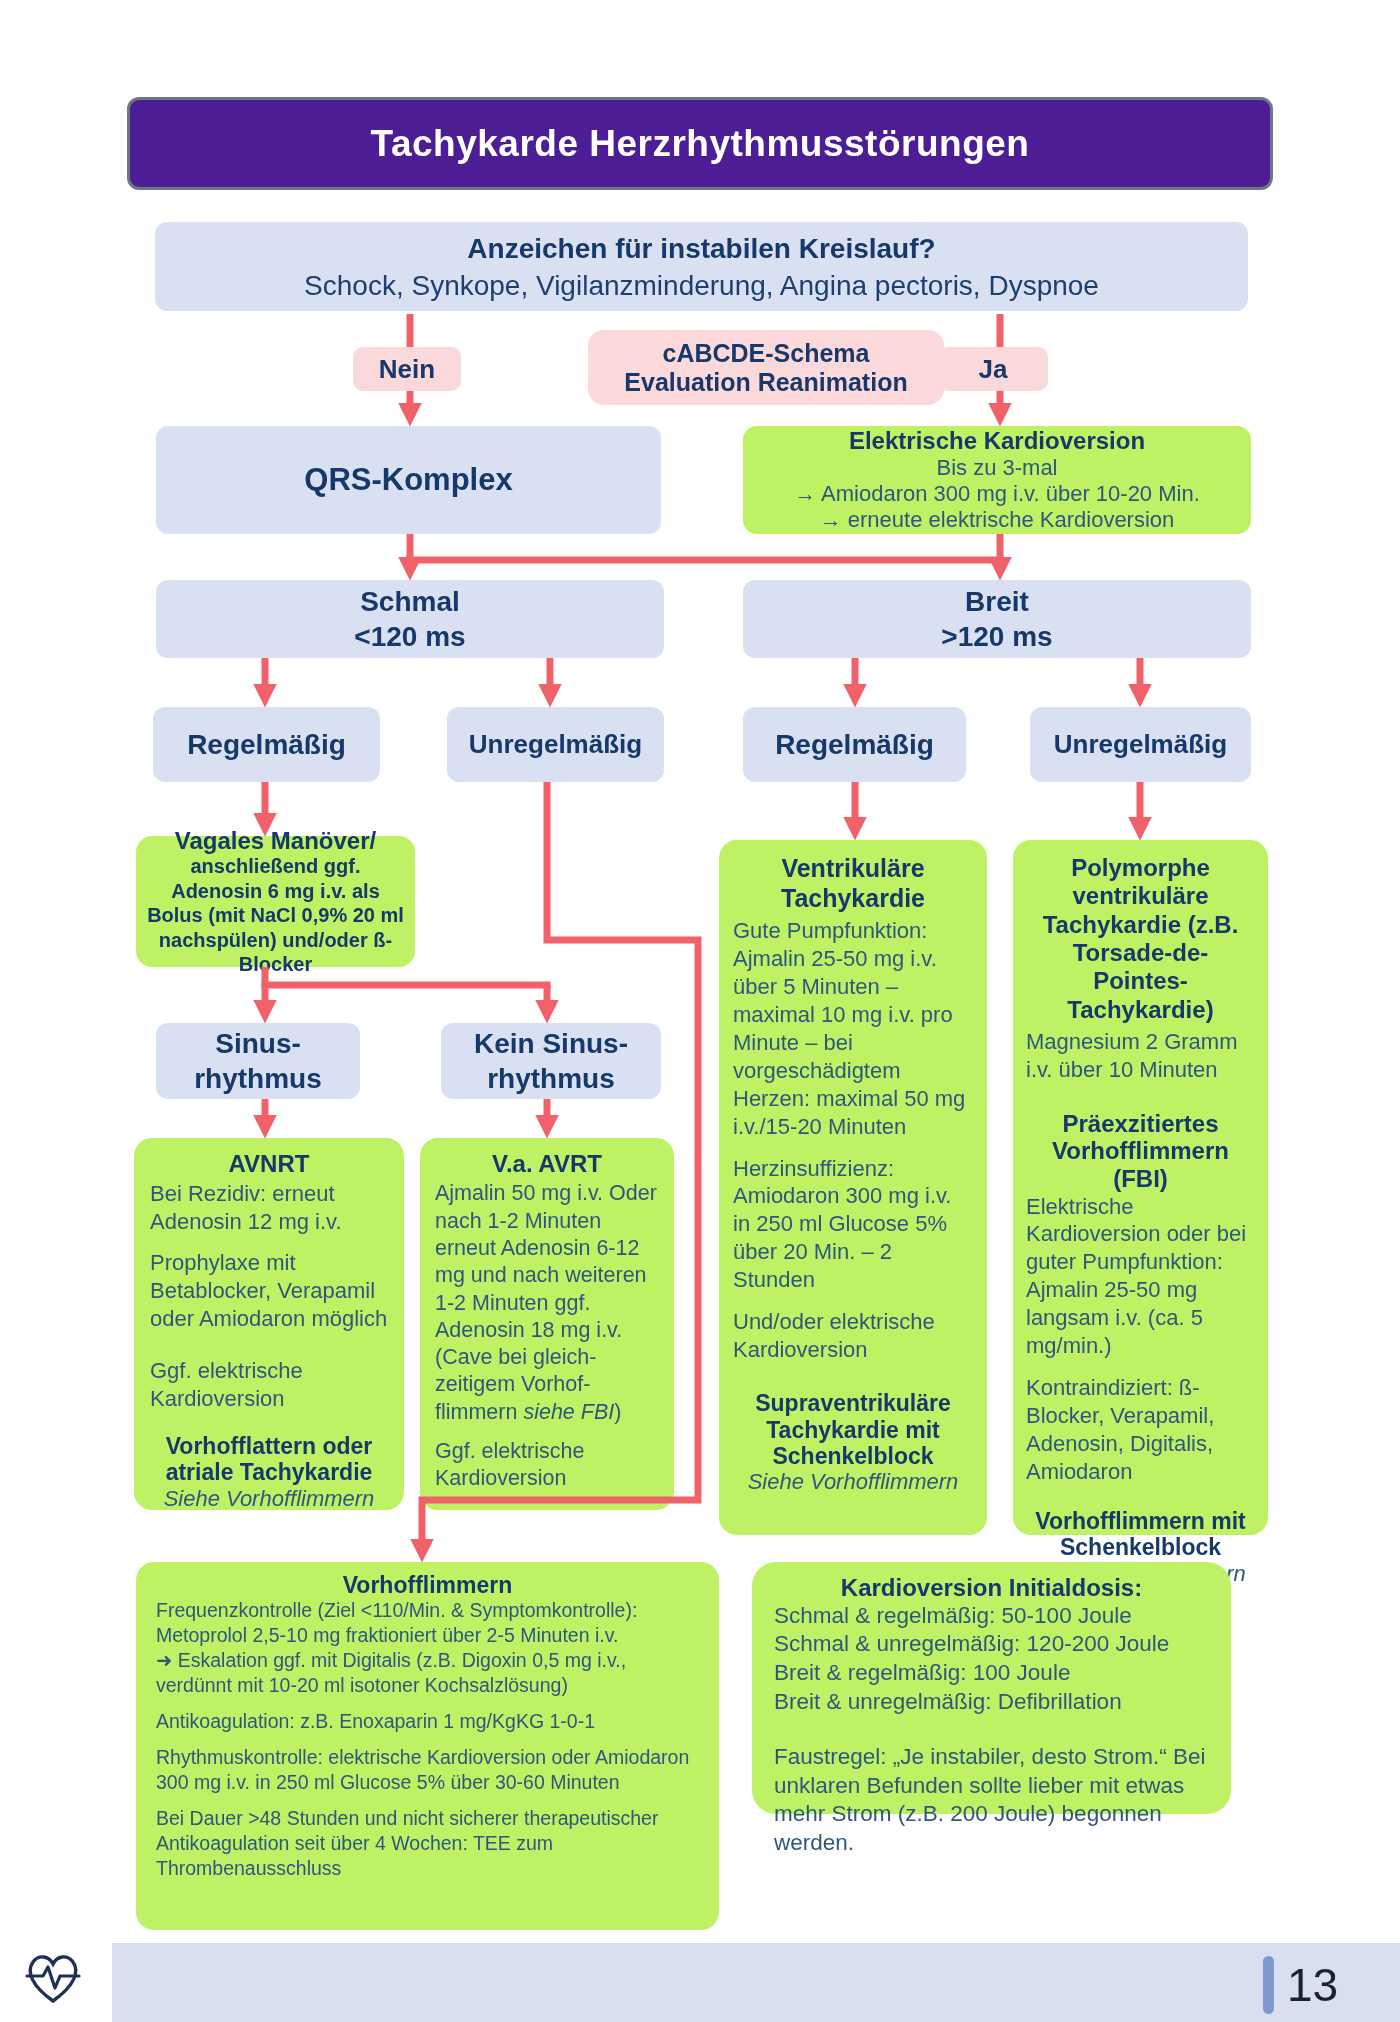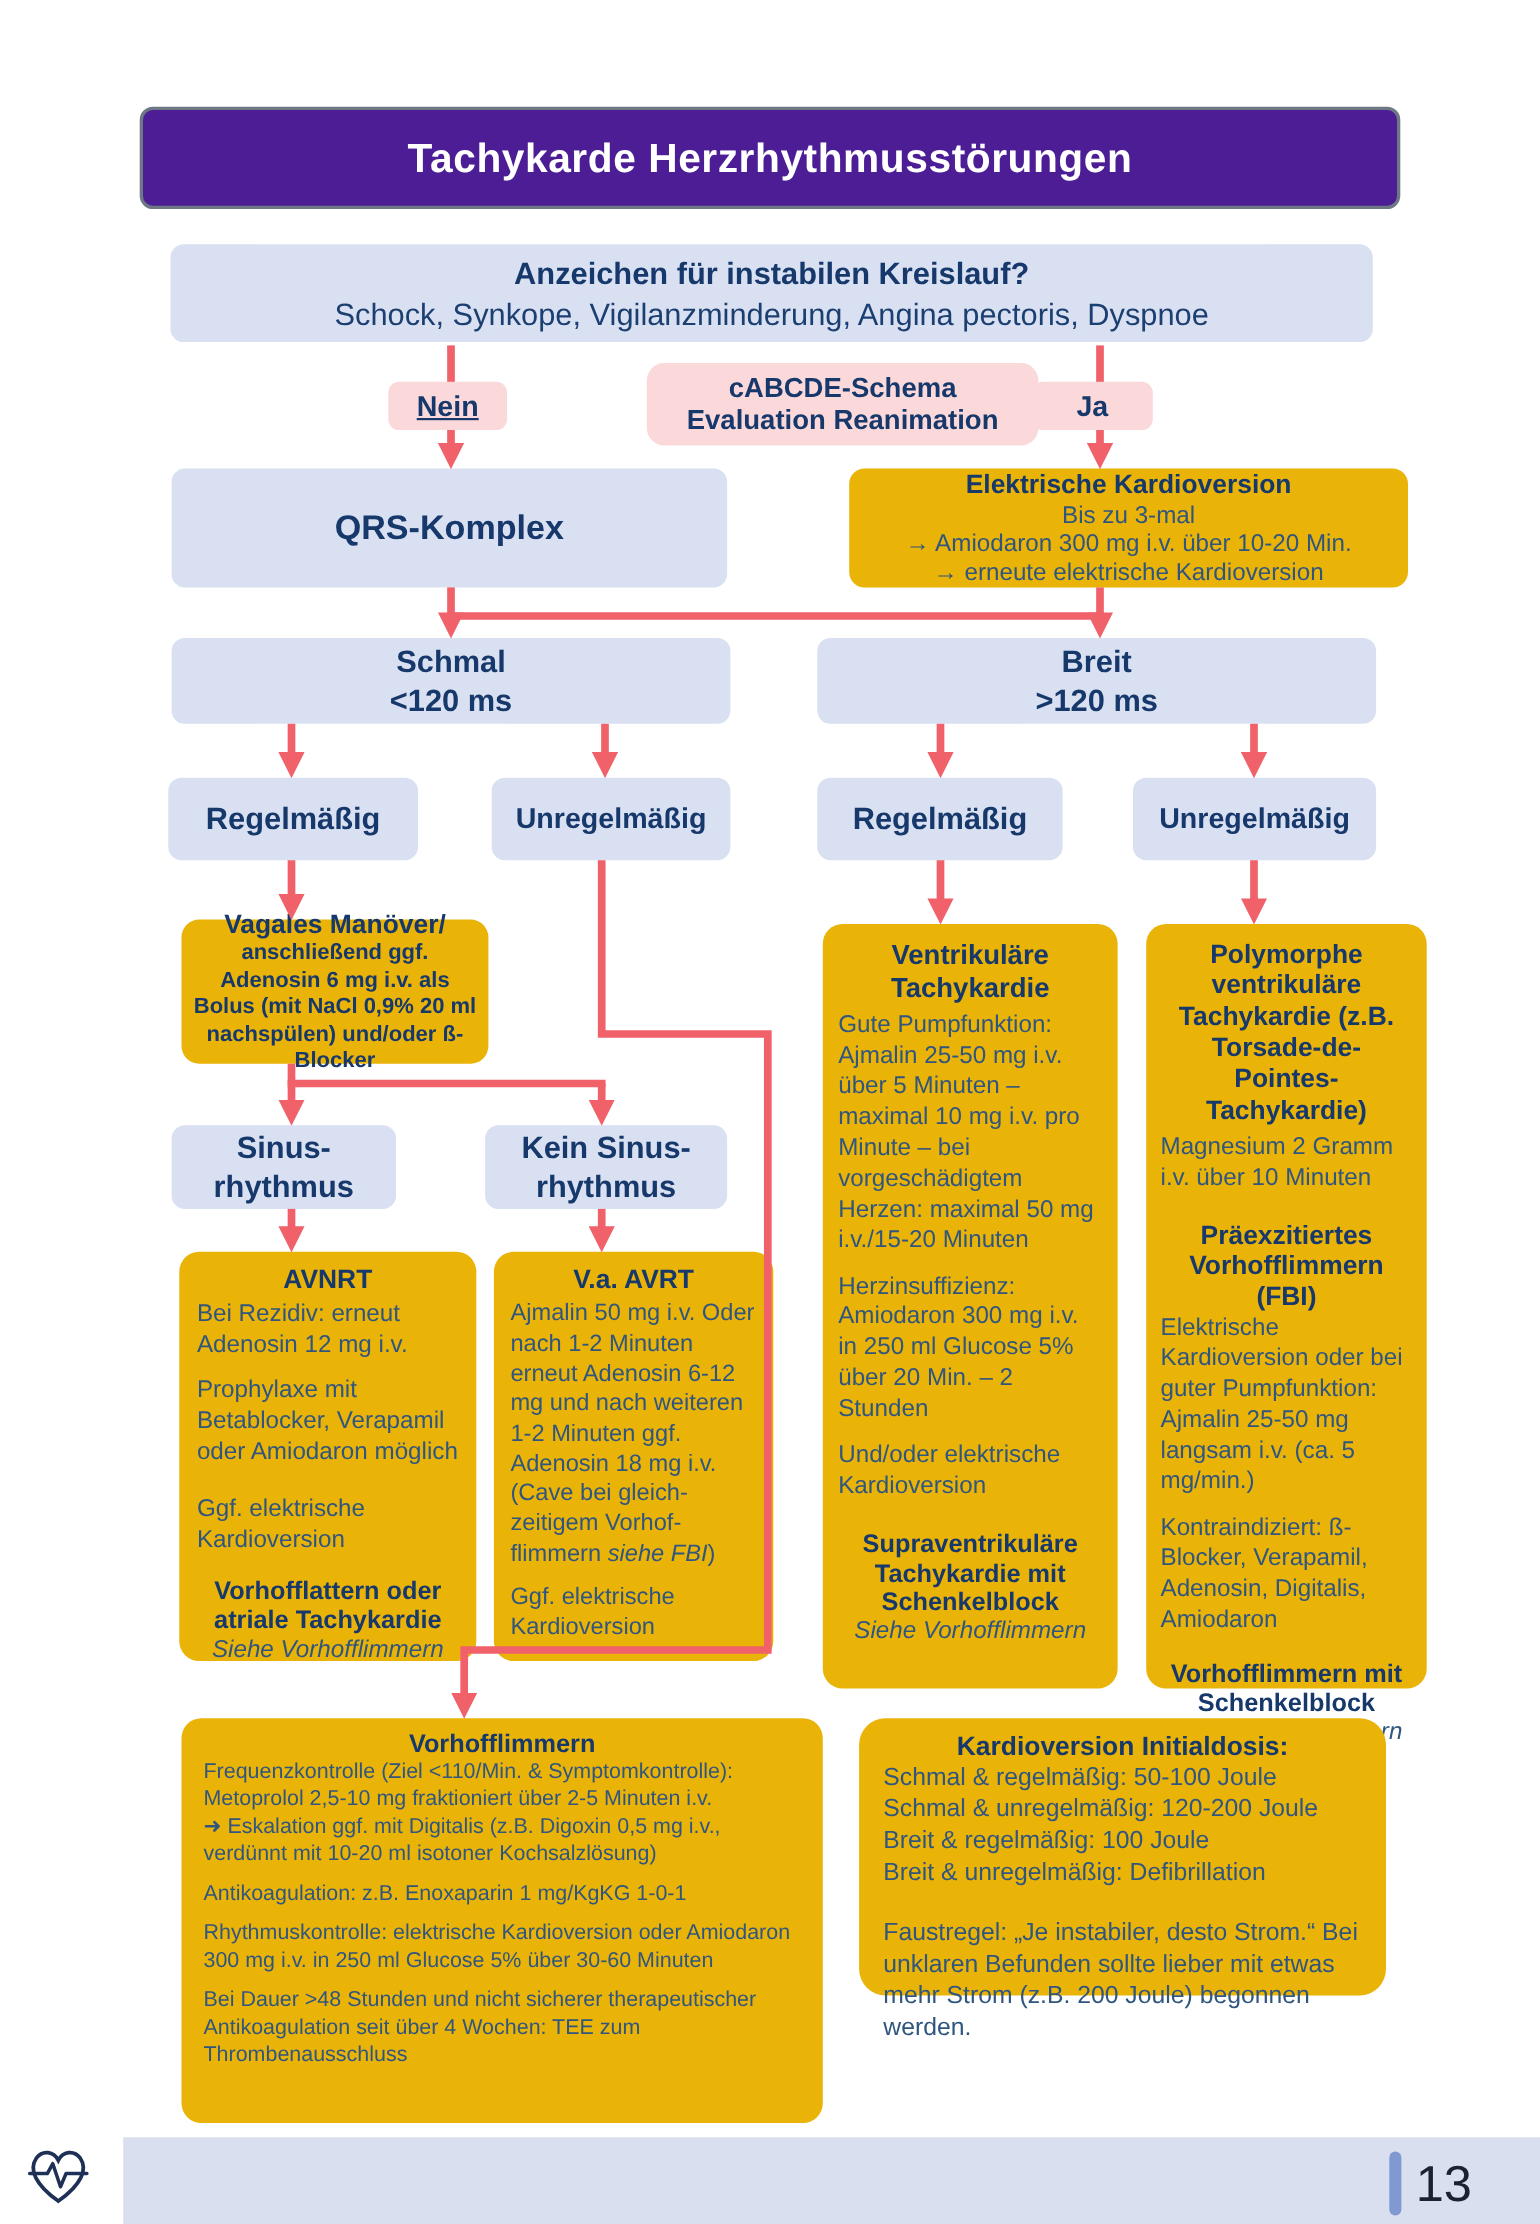--- a/index.html
+++ b/index.html
@@ -1,21 +1,21 @@
 <!DOCTYPE html>
 <html><head>
 <meta charset="utf-8">
 <style>
   html,body{margin:0;padding:0;background:#ffffff;}
   #page{position:relative;width:1400px;height:2022px;background:#ffffff;overflow:hidden;
         font-family:"Liberation Sans","DejaVu Sans",sans-serif;}
   .abs{position:absolute;box-sizing:border-box;}
   
   .blue-box{background:#d9e0f2;border-radius:12px;color:#16386b;}
-  .green-box{background:#eab308;border-radius:18px;color:#30567f;margin-left:29px;}
+  .green-box{background:#bef264;border-radius:18px;color:#30567f;}
   .pink-box{background:#fbd9db;border-radius:10px;color:#16386b;}
   .navy-box{background:#4c1d95;border:3px solid #6d7884;border-radius:12px;color:#ffffff;}
   .center{display:flex;flex-direction:column;align-items:center;justify-content:center;text-align:center;}
   .i{font-style:italic;}
   h1,h2,h3,p{margin:0;padding:0;font-weight:normal;}
   .title-text{font-size:37px;font-weight:bold;letter-spacing:.5px;}
   .q-title{font-size:28px;font-weight:bold;color:#16386b;line-height:1.4;}
   .q-sub{font-size:28px;color:#1c3f71;line-height:1.3;}
   .tag{font-size:26px;font-weight:bold;color:#16386b;}
   .node-big{font-size:31px;font-weight:bold;color:#16386b;}
@@ -66,21 +66,21 @@
 
   <div class="abs navy-box center" style="left:127px;top:97px;width:1146px;height:93px;">
     <h1 class="title-text">Tachykarde Herzrhythmusstörungen</h1>
   </div>
 
   <div class="abs blue-box center" style="left:155px;top:222px;width:1093px;height:89px;">
     <p class="q-title">Anzeichen für instabilen Kreislauf?</p>
     <p class="q-sub">Schock, Synkope, Vigilanzminderung, Angina pectoris, Dyspnoe</p>
   </div>
 
-  <div class="abs pink-box center overlabel" style="left:353px;top:347px;width:108px;height:44px;text-decoration:underline;">
+  <div class="abs pink-box center overlabel" style="left:353px;top:347px;width:108px;height:44px;">
     <span class="tag">Nein</span>
   </div>
   <div class="abs pink-box center overlabel" style="left:588px;top:330px;width:356px;height:75px;border-radius:16px;">
     <span class="tag" style="font-size:25px;">cABCDE-Schema</span>
     <span class="tag" style="font-size:25px;">Evaluation Reanimation</span>
   </div>
   <div class="abs pink-box center overlabel" style="left:938px;top:347px;width:110px;height:44px;">
     <span class="tag">Ja</span>
   </div>
 

